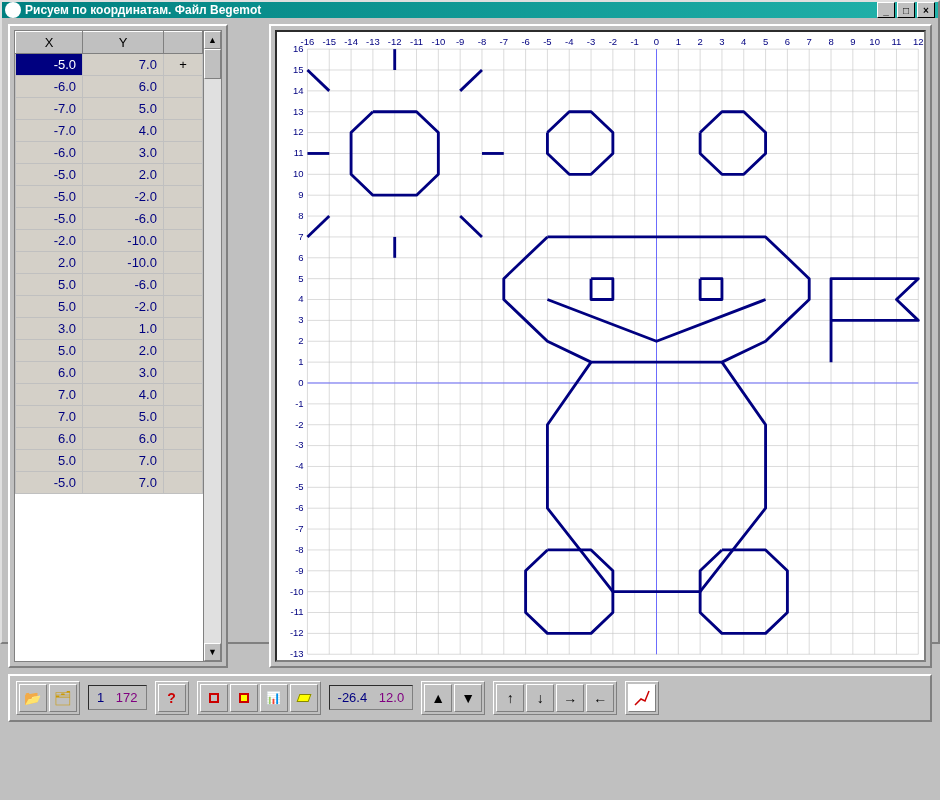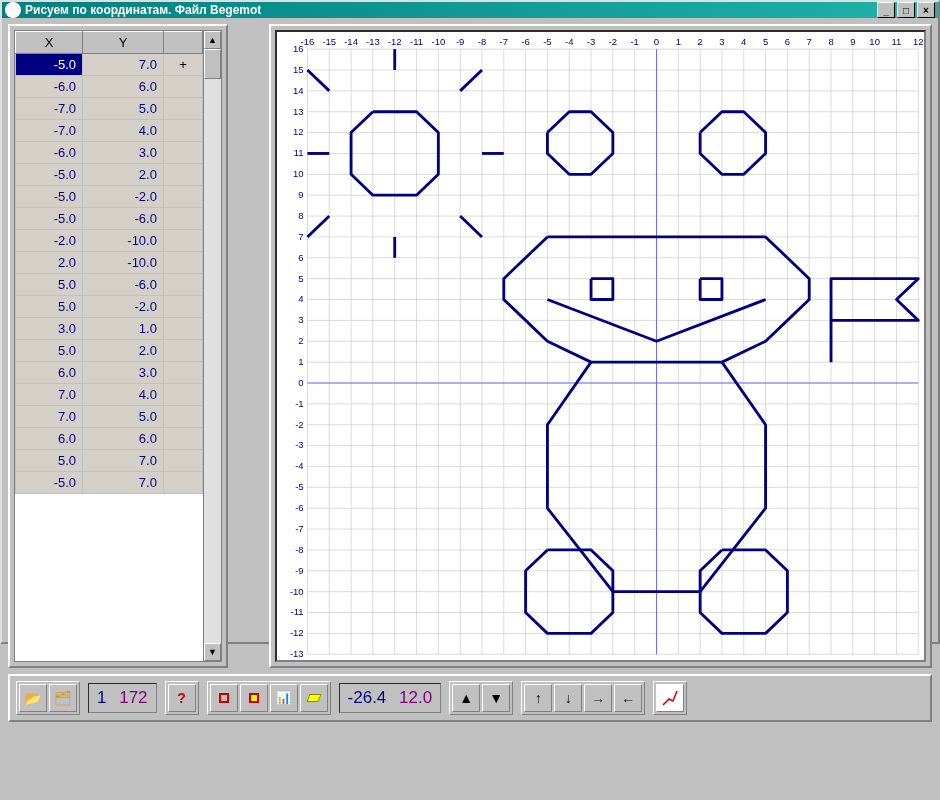--- a/index.html
+++ b/index.html
@@ -163,21 +163,21 @@
   display: flex; align-items: center; justify-content: center;
   cursor: pointer;
   font-size: 14px;
 }
 .readout {
   border: 1px inset #808080;
   background: #c0c0c0;
   padding: 4px 8px;
   min-width: 40px;
   text-align: center;
-  font-size: 17px;
+  font-size: 13px;
 }
 .readout .v1 { color: #000080; }
 .readout .v2 { color: #800080; margin-left: 8px; }
 </style>
 </head>
 <body>
 
 <div class="window">
   <div class="titlebar">
     <span class="app-icon">❀</span>

